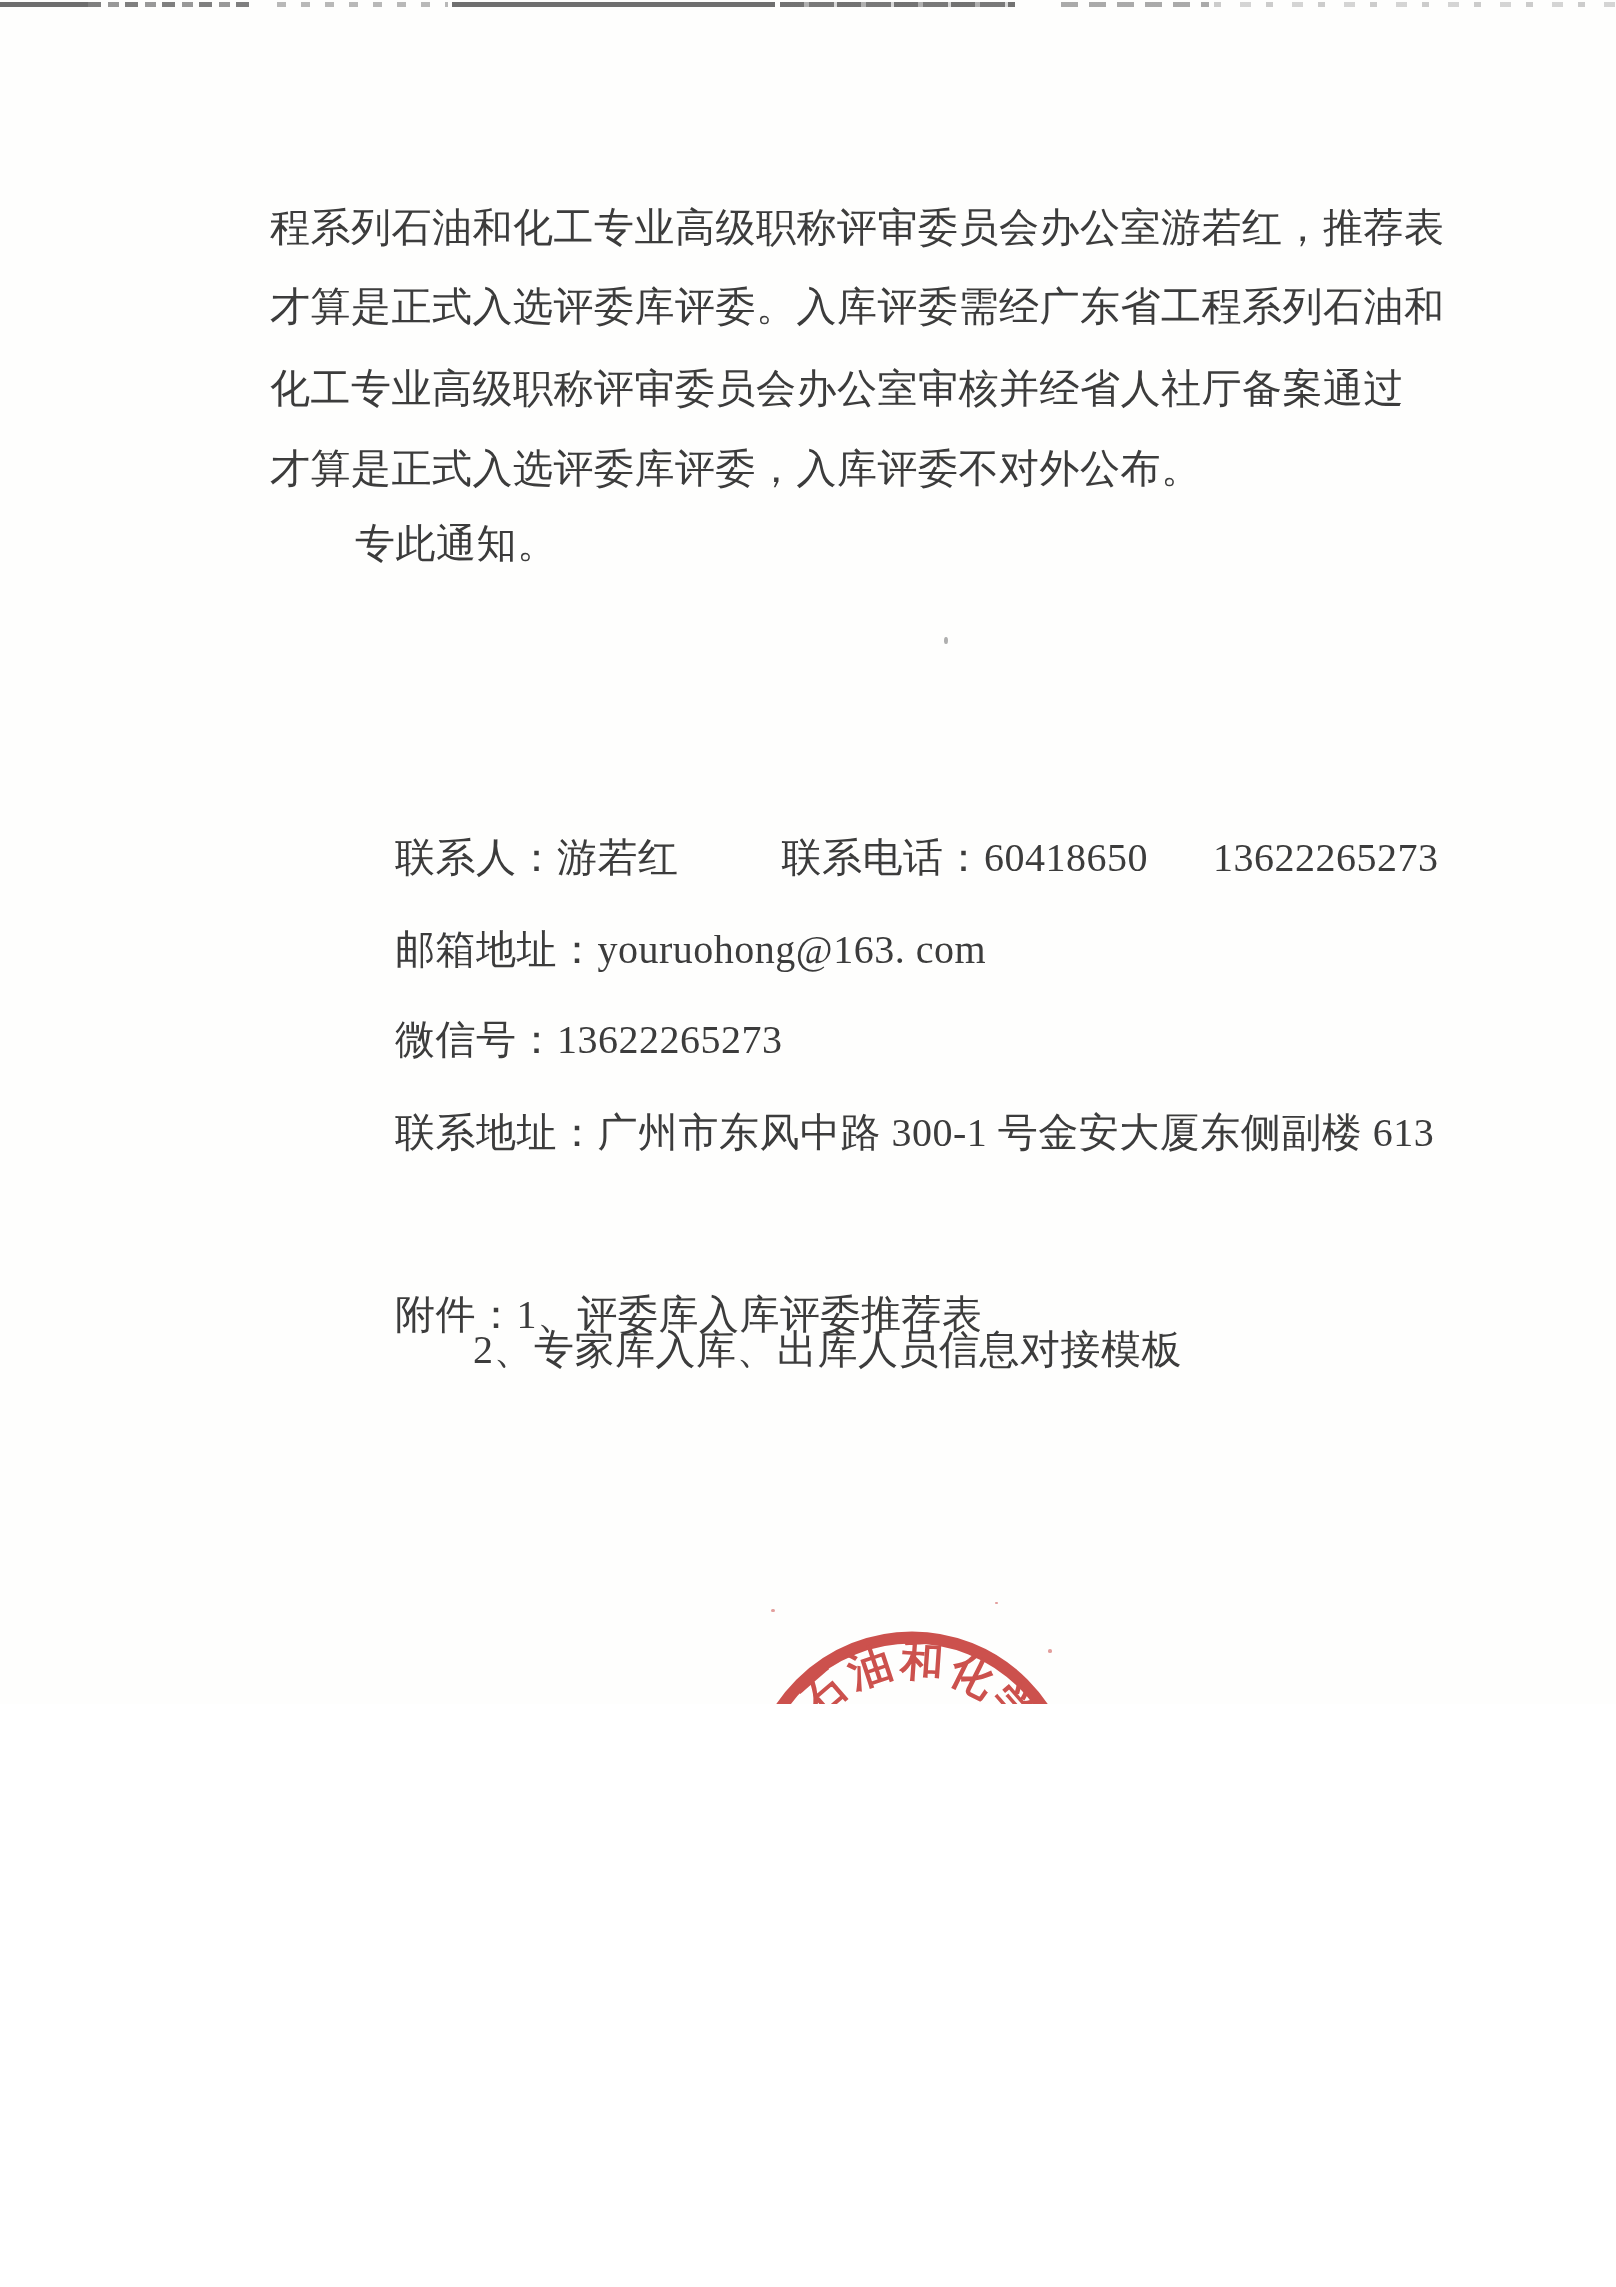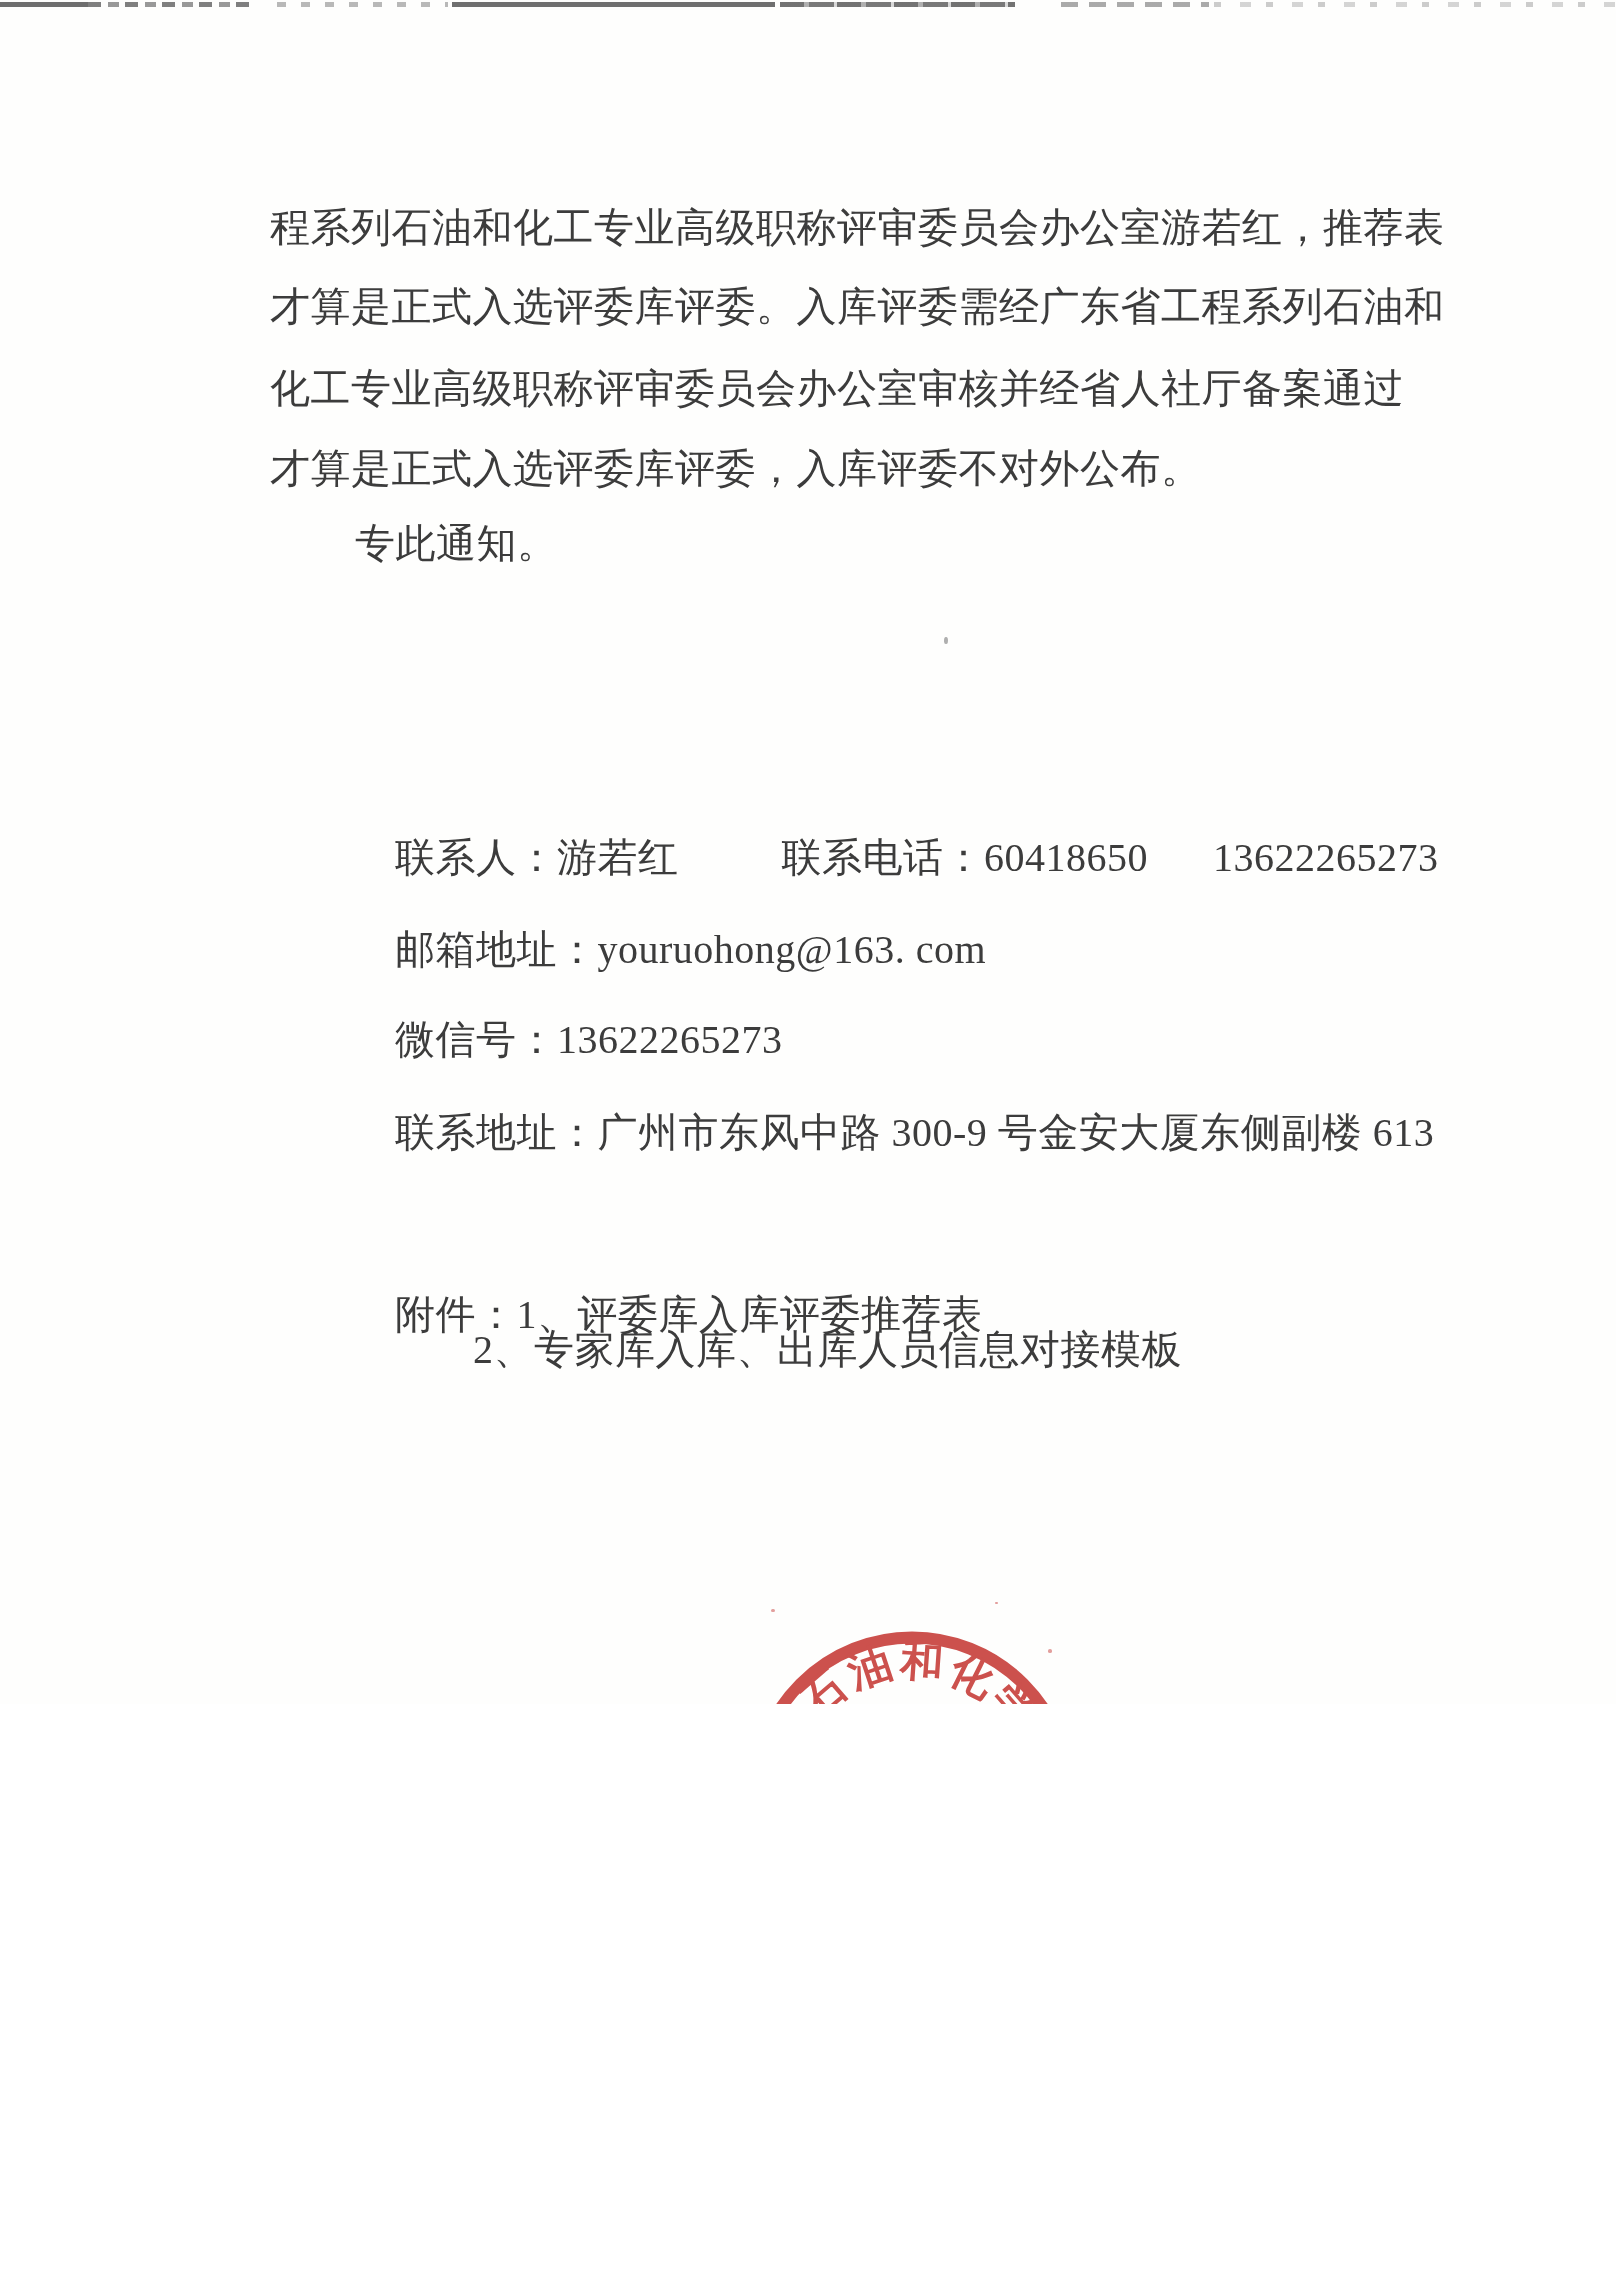--- a/index.html
+++ b/index.html
@@ -92,21 +92,21 @@
 
   <div class="t" style="left:353px;top:881px">
     <span>邮箱地址：</span><span>youruohong@163. com</span>
   </div>
 
   <div class="t" style="left:353px;top:971px">
     <span>微信号：</span><span>13622265273</span>
   </div>
 
   <div class="t" style="left:353px;top:1064px">
-    <span>联系地址：</span><span>广州市东风中路 300-9 号金安大厦东侧副楼 613</span>
+    <span>联系地址：</span><span>广州市东风中路 300-1 号金安大厦东侧副楼 613</span>
   </div>
 
   <div class="t" style="left:353px;top:1246px">
     <span>附件：</span><span>1、评委库入库评委推荐表</span>
   </div>
   <div class="t" style="left:473px;top:1327px">2、专家库入库、出库人员信息对接模板</div>
 
   <div class="stamp">
     <svg width="378" height="378" viewBox="0 0 410 410">
       <ellipse cx="205" cy="205" rx="171" ry="172" fill="none" stroke="var(--stamp-red)" stroke-width="13"></ellipse>

